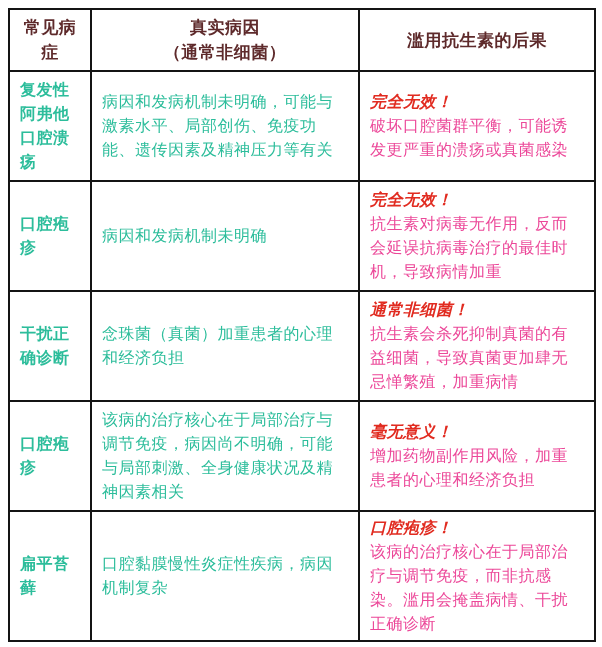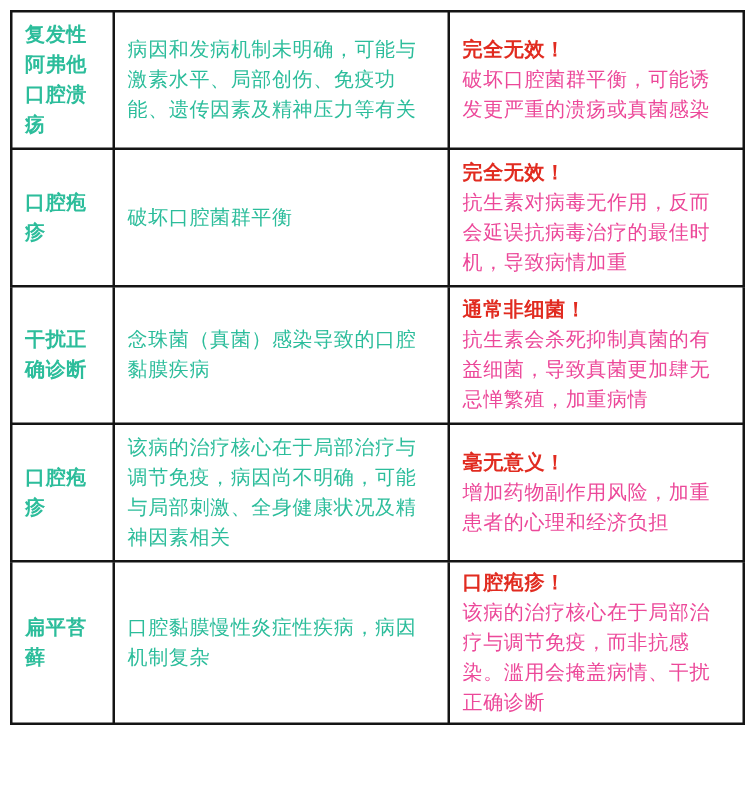--- a/index.html
+++ b/index.html
@@ -61,60 +61,69 @@
   td.consequence-cell {
     text-align: left;
     color: #404040;
     padding-left: 12px;
     padding-right: 8px;
   }
   .consequence-title {
     display: block;
     color: #e12b20;
     font-weight: bold;
+    font-style: italic;
   }
   .consequence-body {
     display: block;
     color: #ec4899;
   }
   .hdr-line { display: block; }
 </style>
 </head>
 <body>
 
 <div class="page">
   <table class="info-table">
     <colgroup>
       <col class="c1">
         <col class="c2">
         <col class="c3">
     </colgroup>
     <tbody>
+        <tr class="header-row">
+      <th>常见病症</th>
+      <th>
+        <span class="hdr-line">真实病因</span>
+        <span class="hdr-line">（通常非细菌）</span>
+      </th>
+      <th>滥用抗生素的后果</th>
+    </tr>
 
     <tr class="body-row">
       <td class="condition-cell">复发性阿弗他口腔溃疡</td>
       <td class="cause-cell">病因和发病机制未明确，可能与激素水平、局部创伤、免疫功能、遗传因素及精神压力等有关</td>
       <td class="consequence-cell">
         <span class="consequence-title">完全无效！</span>
         <span class="consequence-body">破坏口腔菌群平衡，可能诱发更严重的溃疡或真菌感染</span>
       </td>
     </tr>
 
     <tr class="body-row">
       <td class="condition-cell">口腔疱疹</td>
-      <td class="cause-cell">破坏口腔菌群平衡</td>
+      <td class="cause-cell">病因和发病机制未明确</td>
       <td class="consequence-cell">
         <span class="consequence-title">完全无效！</span>
         <span class="consequence-body">抗生素对病毒无作用，反而会延误抗病毒治疗的最佳时机，导致病情加重</span>
       </td>
     </tr>
 
     <tr class="body-row">
       <td class="condition-cell">干扰正确诊断</td>
-      <td class="cause-cell">念珠菌（真菌）感染导致的口腔黏膜疾病</td>
+      <td class="cause-cell">念珠菌（真菌）加重患者的心理和经济负担</td>
       <td class="consequence-cell">
         <span class="consequence-title">通常非细菌！</span>
         <span class="consequence-body">抗生素会杀死抑制真菌的有益细菌，导致真菌更加肆无忌惮繁殖，加重病情</span>
       </td>
     </tr>
 
     <tr class="body-row">
       <td class="condition-cell">口腔疱疹</td>
       <td class="cause-cell">该病的治疗核心在于局部治疗与调节免疫，病因尚不明确，可能与局部刺激、全身健康状况及精神因素相关</td>
       <td class="consequence-cell">

